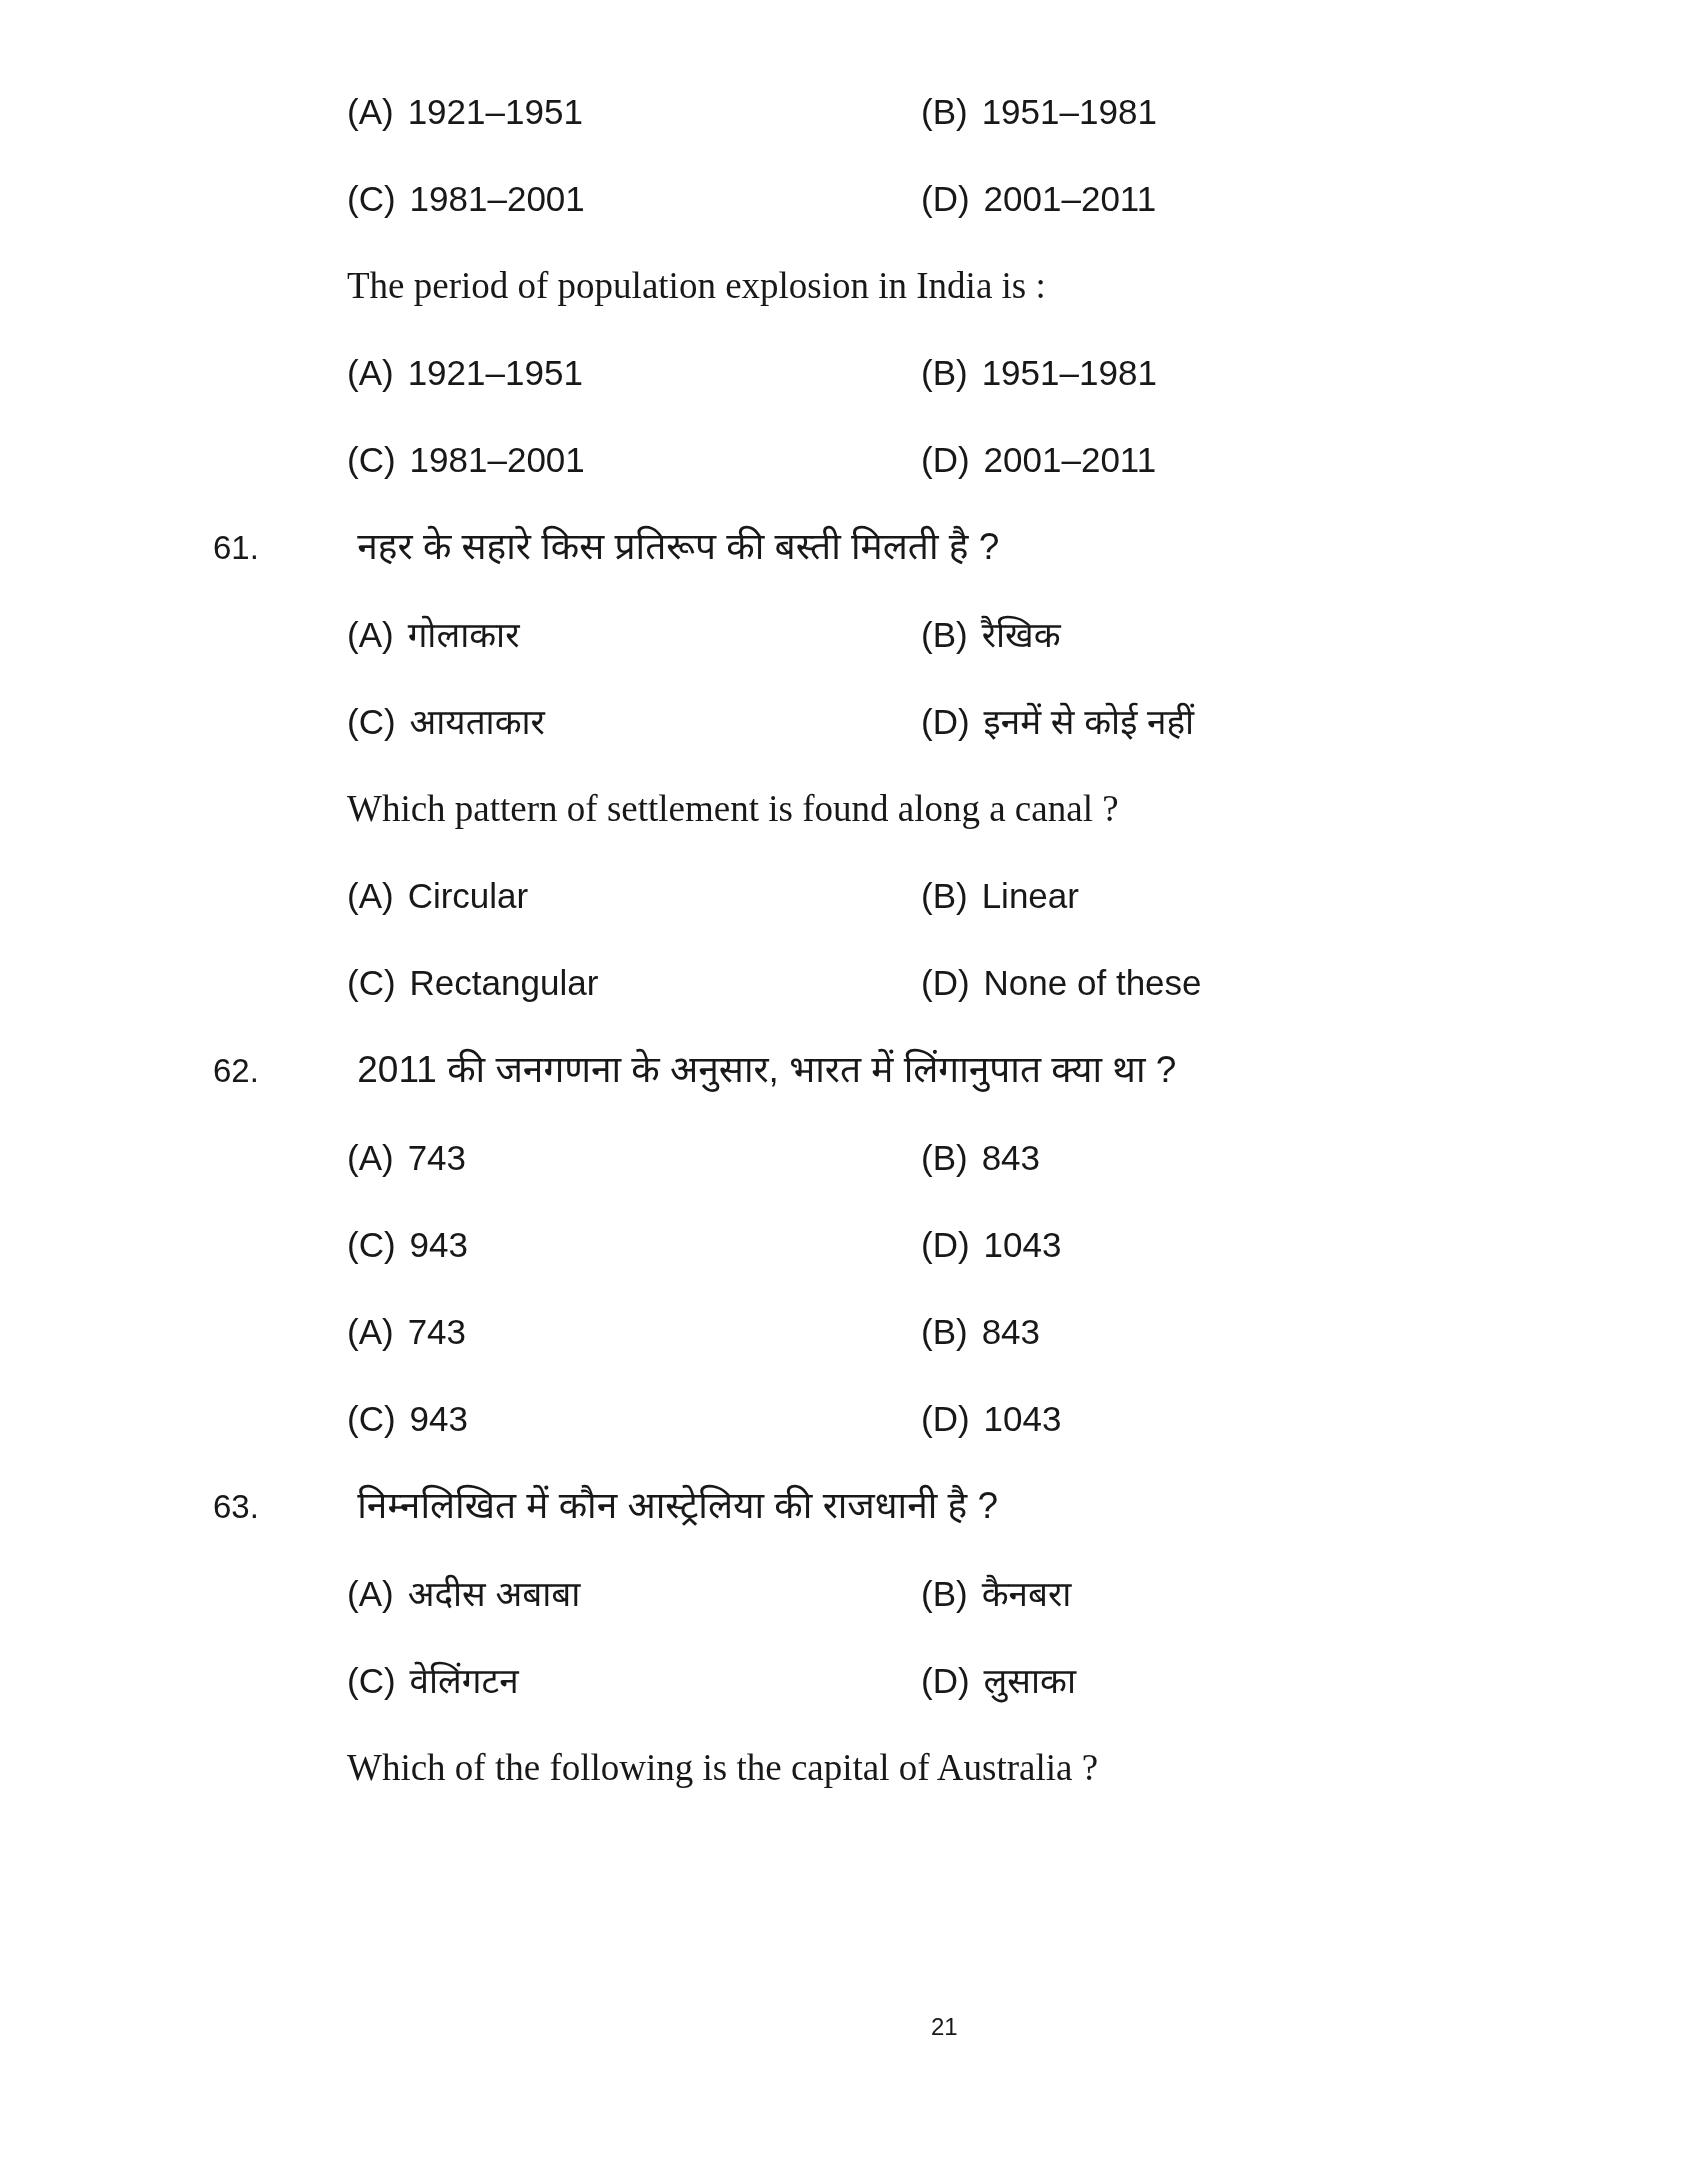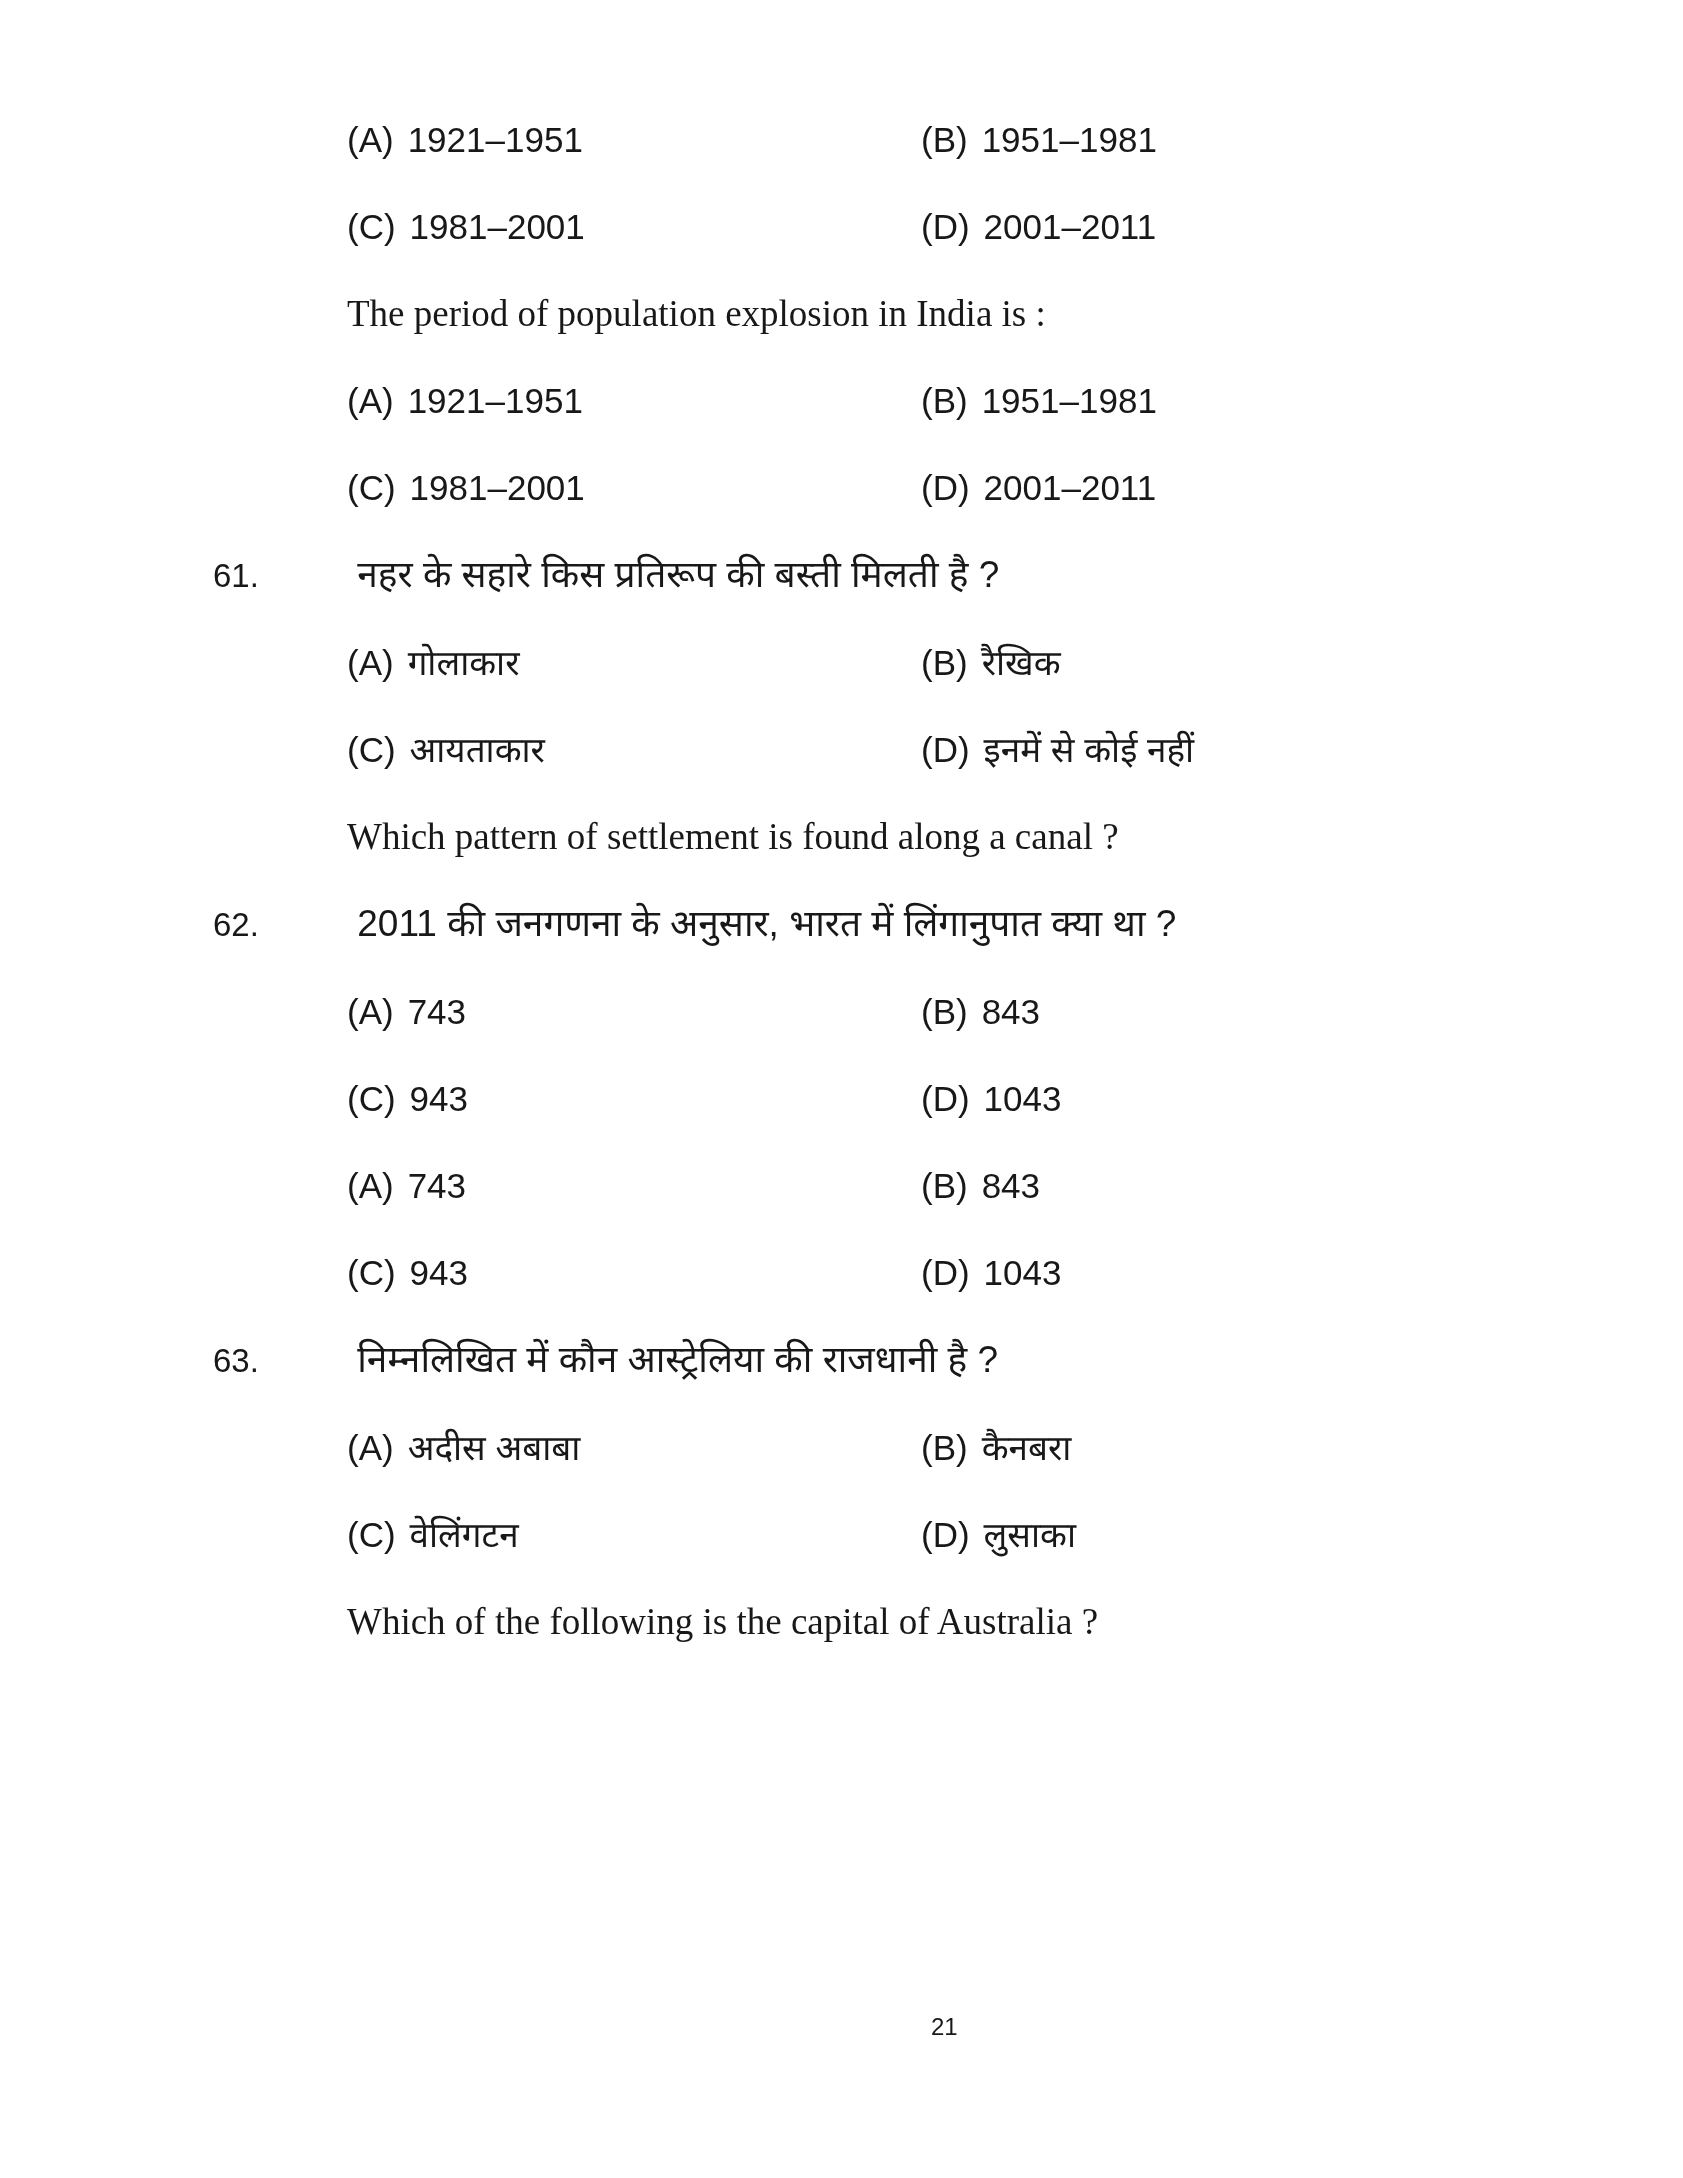--- a/index.html
+++ b/index.html
@@ -6,21 +6,21 @@
   body {
     width: 1683px; height: 2178px;
     background: #ffffff;
     color: #181818;
     font-family: "Liberation Sans", "DejaVu Sans", sans-serif;
   }
   .page {
     position: relative;
     width: 1385px; height: 2178px;
     box-sizing: border-box;
-    padding-top: 120px;
+    padding-top: 92px;
     overflow: hidden;
     background: #ffffff;
     border-radius: 25px;
   }
   .line {
     line-height: 40px;
     margin-bottom: 47px;
     white-space: nowrap;
   }
   .q-line {
@@ -88,20 +88,26 @@
     </div>
     <div class="opts hindi-opts">
           <div class="opt"><span class="opt-label">(A)</span><span class="opt-text">गोलाकार</span></div>
           <div class="opt"><span class="opt-label">(B)</span><span class="opt-text">रैखिक</span></div>
           <div class="opt"><span class="opt-label">(C)</span><span class="opt-text">आयताकार</span></div>
           <div class="opt"><span class="opt-label">(D)</span><span class="opt-text">इनमें से कोई नहीं</span></div>
         </div>
     <div class="line eng-line eng-q">
       <span class="qtext">Which pattern of settlement is found along a canal ?</span>
     </div>
+    <div class="opts english-opts">
+          <div class="opt"><span class="opt-label">(A)</span><span class="opt-text">Circular</span></div>
+          <div class="opt"><span class="opt-label">(B)</span><span class="opt-text">Linear</span></div>
+          <div class="opt"><span class="opt-label">(C)</span><span class="opt-text">Rectangular</span></div>
+          <div class="opt"><span class="opt-label">(D)</span><span class="opt-text">None of these</span></div>
+        </div>
   </div>
 
   <div class="qblock">
     <div class="line q-line hindi-q">
       <span class="qnum">62.</span>
       <span class="qtext">2011 की जनगणना के अनुसार, भारत में लिंगानुपात क्या था ?</span>
     </div>
     <div class="opts hindi-opts">
           <div class="opt"><span class="opt-label">(A)</span><span class="opt-text">743</span></div>
           <div class="opt"><span class="opt-label">(B)</span><span class="opt-text">843</span></div>

